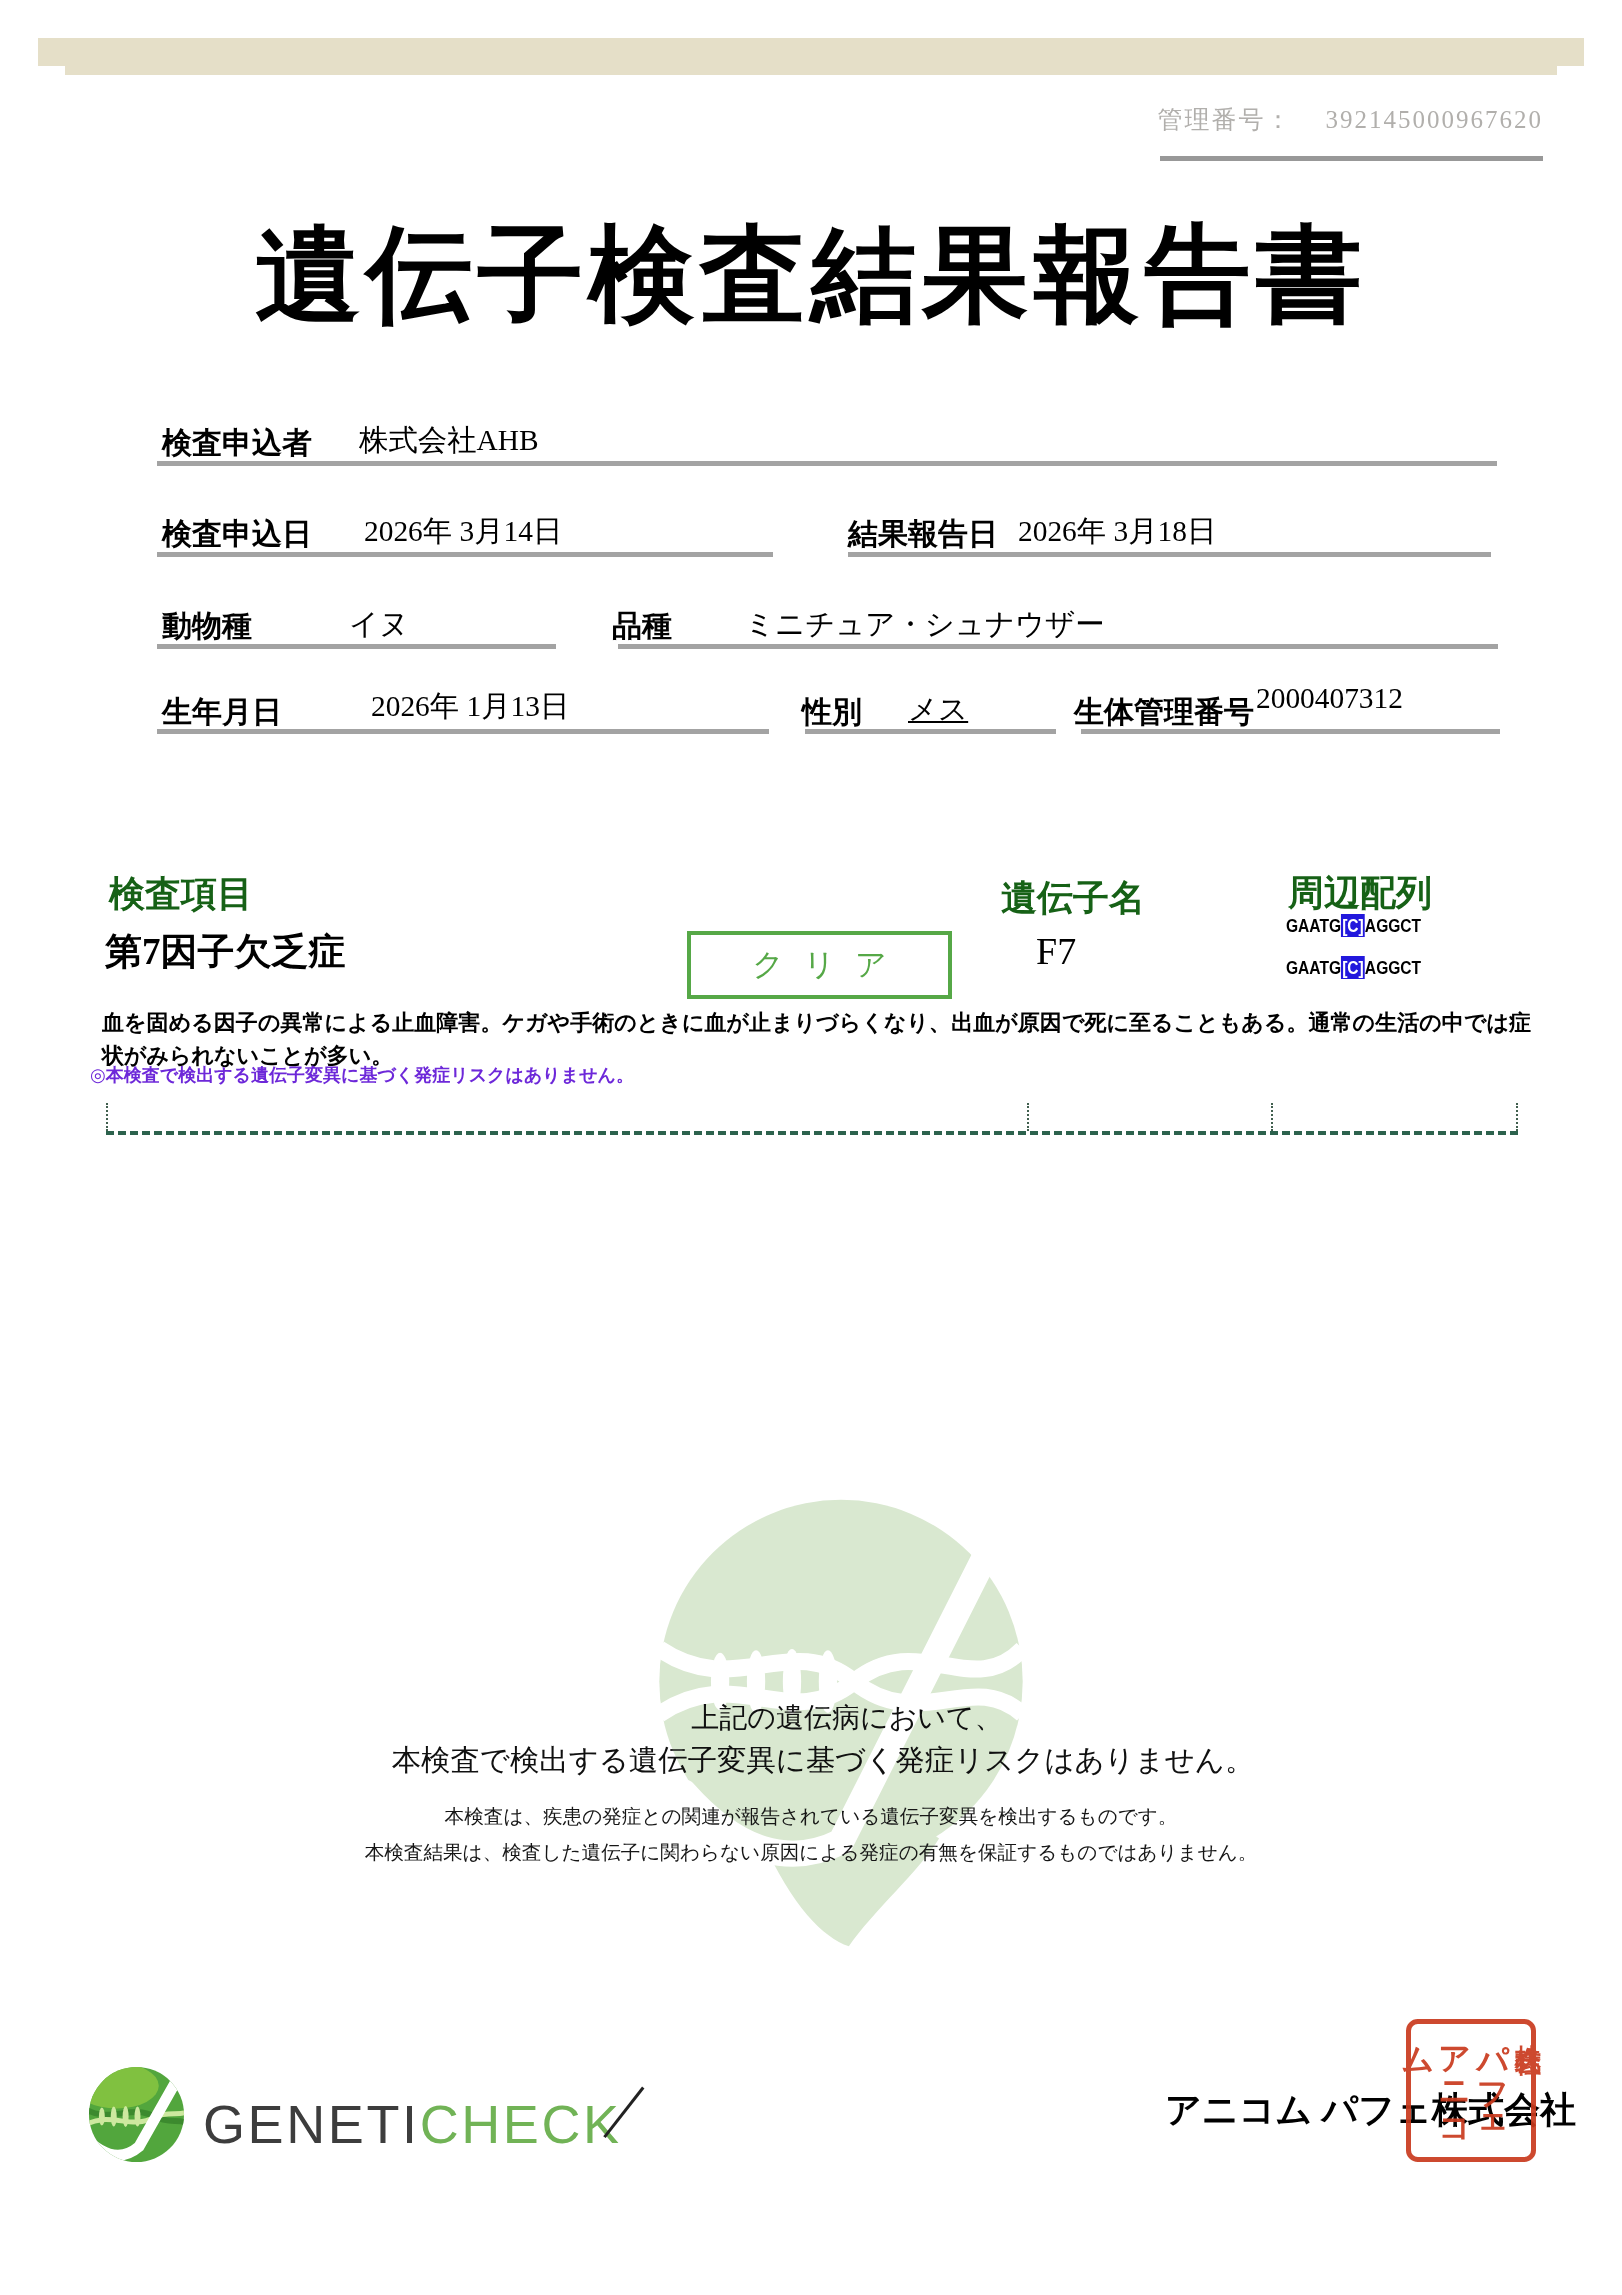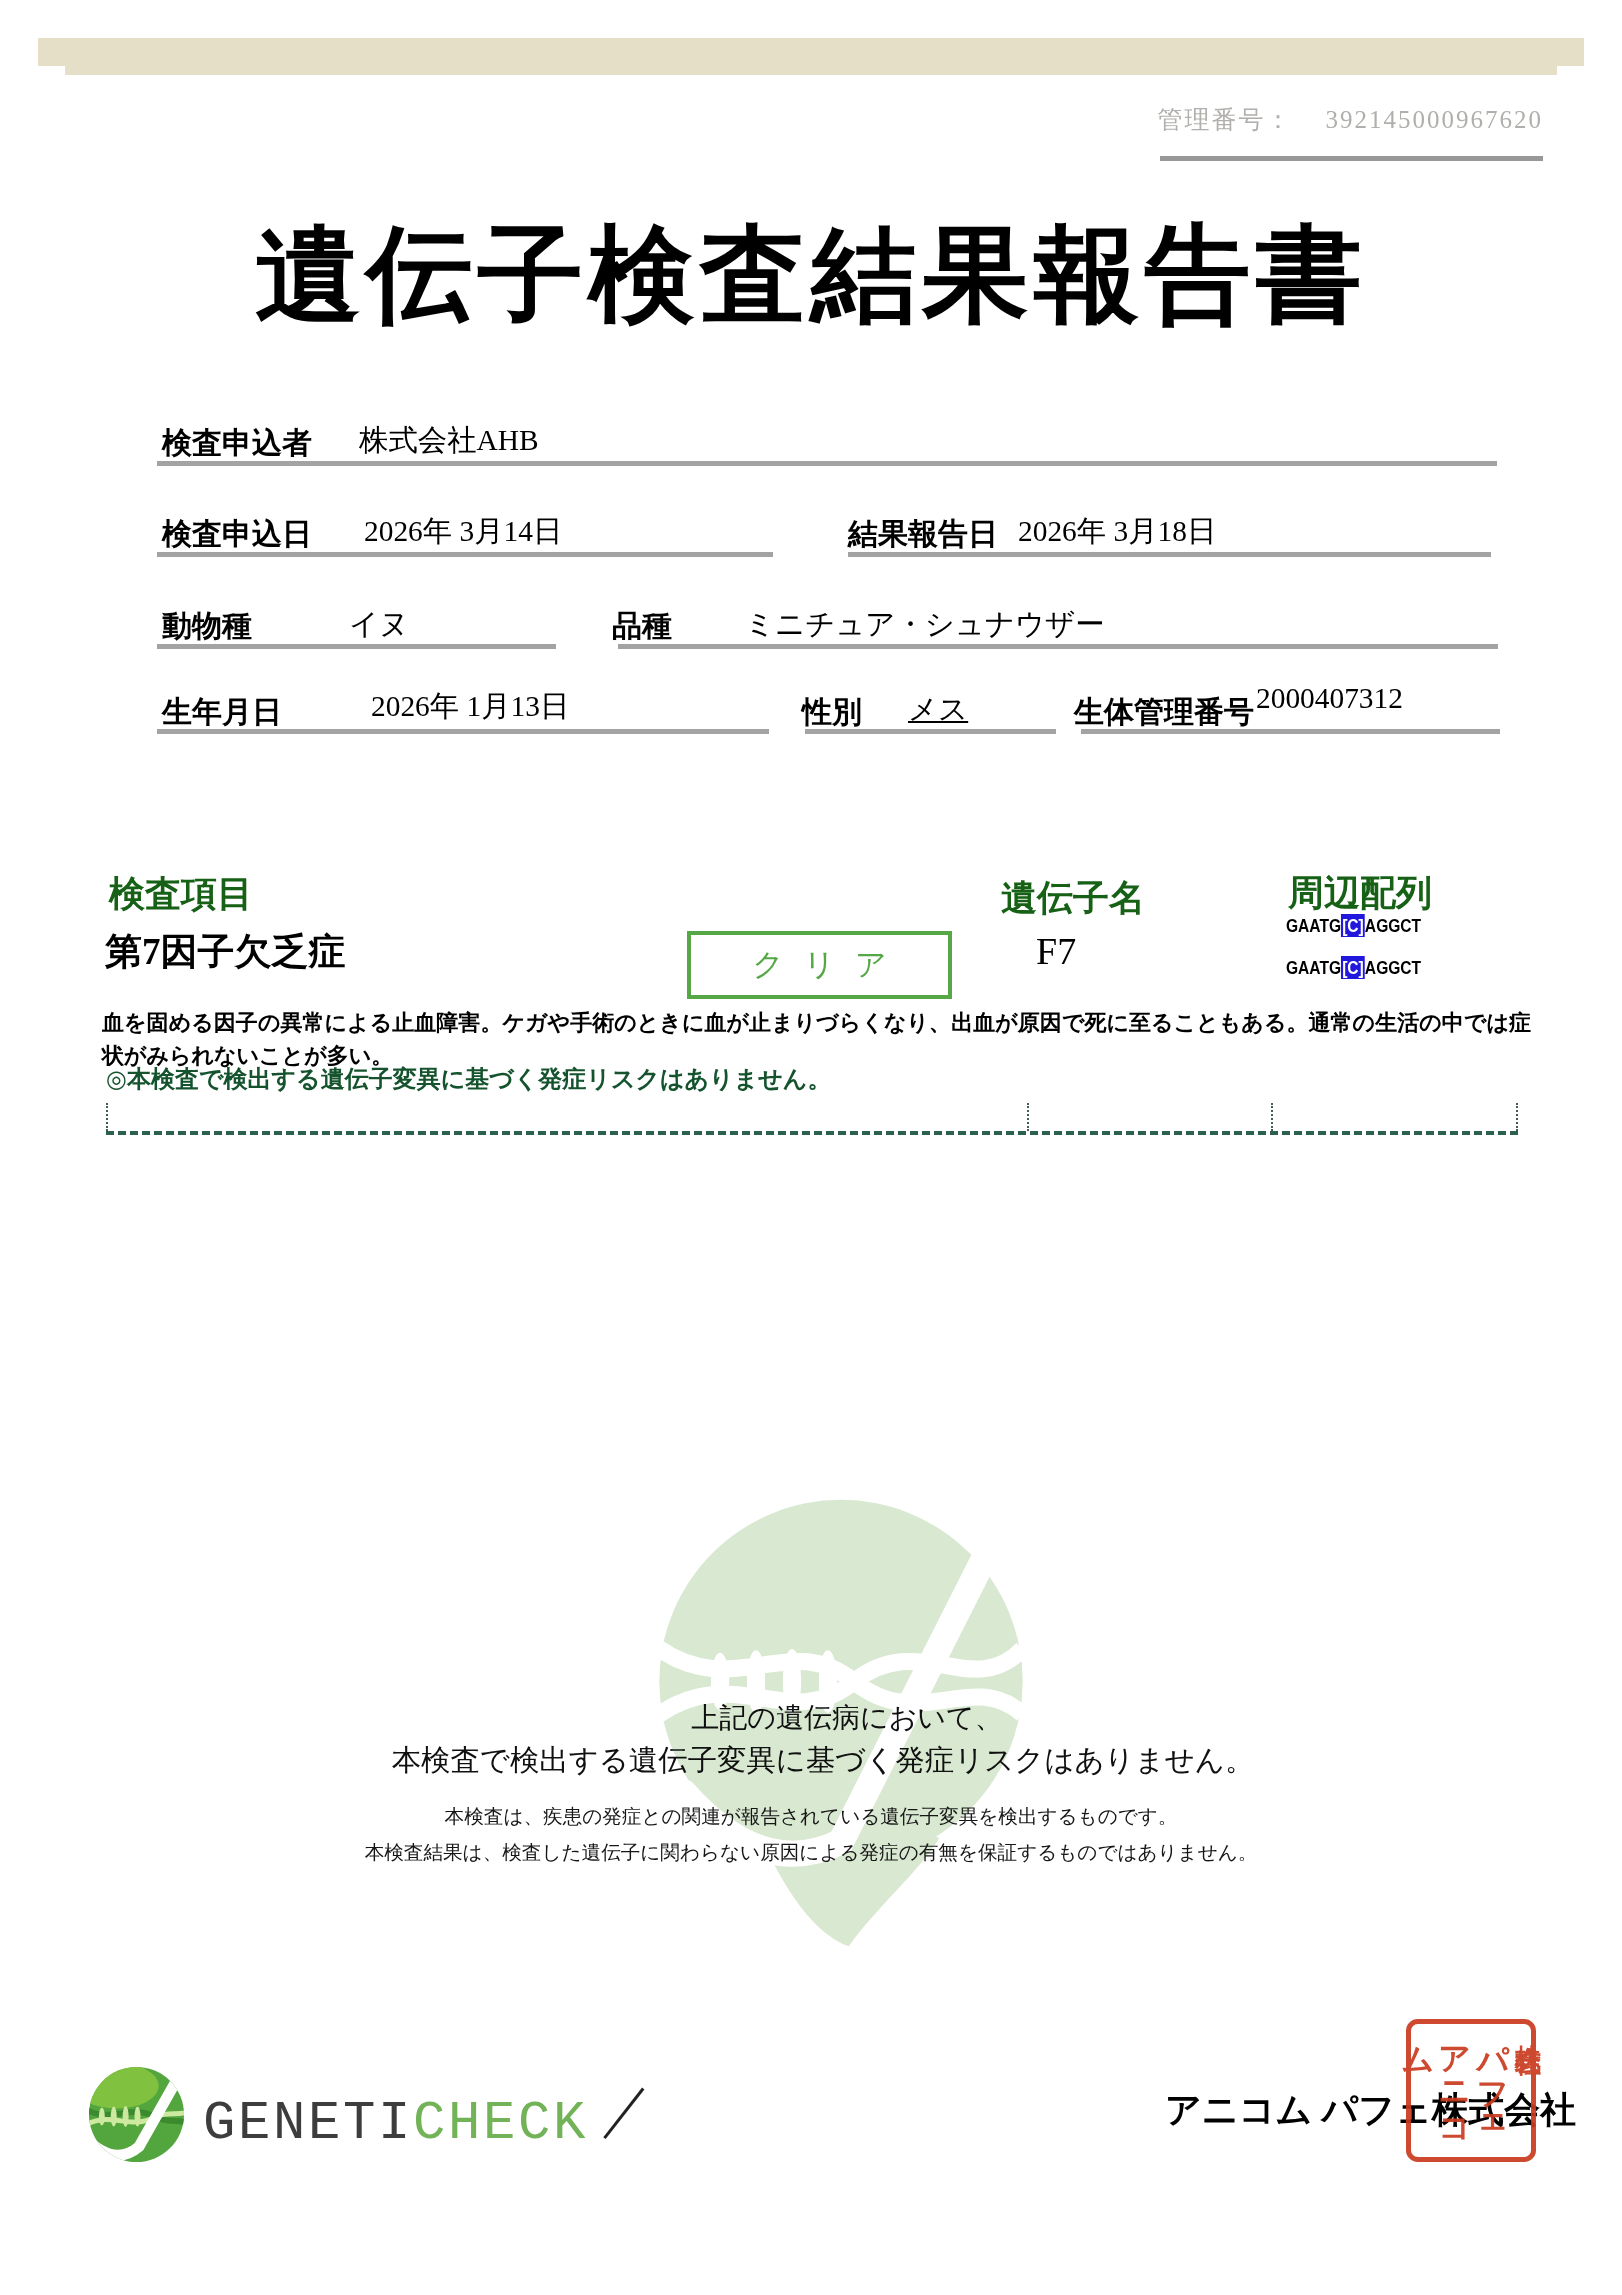--- a/index.html
+++ b/index.html
@@ -25,38 +25,38 @@
   .ghead{font-size:36px;font-weight:700;color:#166116;white-space:nowrap;}
   .item-name{font-size:37px;font-weight:700;white-space:nowrap;}
   .result-box{left:687px;top:931px;width:257px;height:60px;border:4.6px solid #56a847;
               display:flex;align-items:center;justify-content:center;}
   .result-box span{color:#56a847;font-size:31px;letter-spacing:19.6px;padding-left:19.6px;white-space:nowrap;}
   .gene-name{font-size:38px;white-space:nowrap;}
   .seq{font-family:"Liberation Sans","DejaVu Sans",sans-serif;font-size:19px;font-weight:700;
        letter-spacing:0;white-space:nowrap;transform:scaleX(.82);transform-origin:left;}
   .seq-var{background:#2218dd;color:#ffffff;padding:0.7px 1.3px;}
   .desc{left:102px;top:1006px;width:1429px;font-size:22px;font-weight:600;line-height:1.5;text-align:justify;}
-  .risk{left:106px;top:1063px;width:1429px;font-size:24px;font-weight:700;color:#14532d;white-space:nowrap;}
+  .risk{left:90px;top:1063px;width:1429px;font-size:18px;font-weight:700;color:#6d28d9;white-space:nowrap;}
   
   .tbl{left:106px;top:1103px;width:1412px;height:27.5px;border-bottom:4.6px dashed #2c624d;}
   .vsep{position:absolute;top:0;height:27.5px;width:0;border-left:2.6px dotted #41604f;}
   
   .sum1{top:1699px;left:0;width:100%;text-align:center;font-size:28px;
         font-family:"Liberation Sans","DejaVu Sans",sans-serif;color:#101010;margin-left:36px;}
   .sum2{top:1741px;left:0;width:100%;text-align:center;font-size:29.4px;
         font-family:"Liberation Sans","DejaVu Sans",sans-serif;color:#101010;margin-left:12px;}
   .note{left:0;width:100%;text-align:center;font-size:19.6px;
         font-family:"Liberation Sans","DejaVu Sans",sans-serif;color:#161616;}
   
   .wm{left:658px;top:1485px;width:366px;height:465px;z-index:0;}
   .content{position:relative;z-index:1;}
   
   .logo{left:87px;top:2063px;display:flex;align-items:center;}
   .logo-mark{width:99px;height:103px;}
-  .logo-text{margin-left:17px;font-family:Liberation Mono, monospace;
+  .logo-text{margin-left:17px;font-family:Liberation Sans, sans-serif;
              font-size:54px;font-weight:400;letter-spacing:2.6px;white-space:nowrap;position:relative;top:9.2px;}
   .logo-text .lt1{color:#3d3d3d;}
   .logo-text .lt2{color:#71b356;}
   .k-check{position:absolute;left:400px;top:-18.3px;width:2.6px;height:63px;background:#222;
            transform:rotate(38deg);transform-origin:bottom center;}
   
   .company{left:1165px;top:2086px;font-size:36px;font-weight:700;white-space:nowrap;z-index:2;}
   .stamp{left:1406px;top:2019px;width:120px;height:133px;border:5.2px solid #c93a1e;border-radius:11.8px;
          z-index:3;display:flex;flex-direction:row;justify-content:center;opacity:.92;background:transparent;}
   .stamp span{writing-mode:vertical-rl;text-orientation:upright;color:#c93a1e;font-size:32px;

